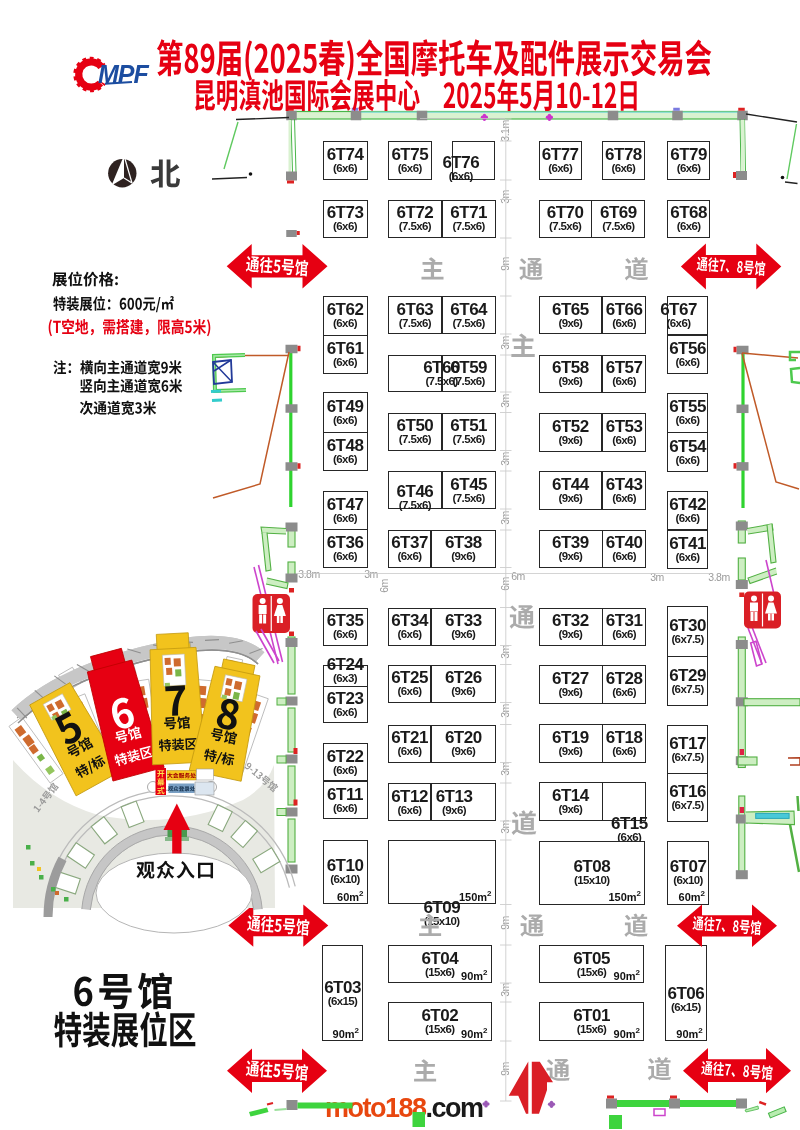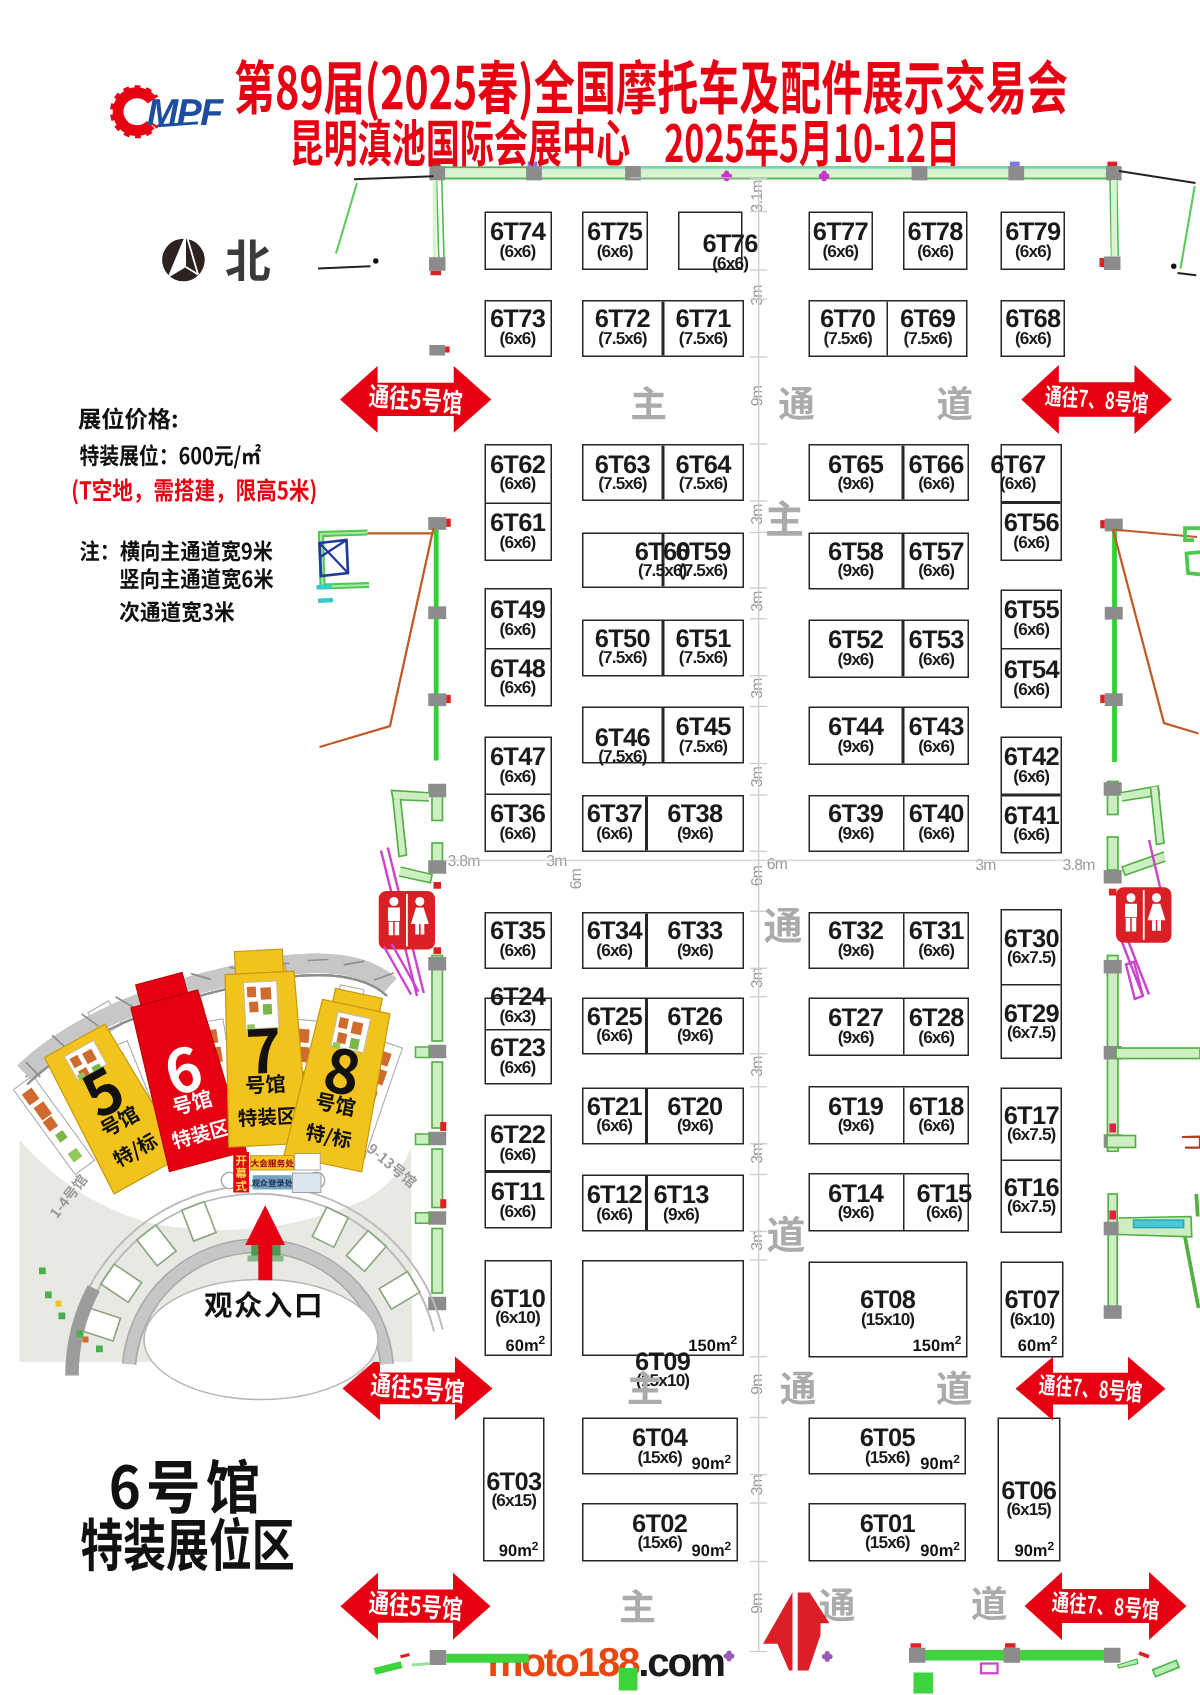--- a/index.html
+++ b/index.html
@@ -19,21 +19,21 @@
 <div class="c" style="left:322.5px;top:141px;width:45px;height:38.5px">
       <div class="bid">6T74</div>
       <div class="bsz">(6x6)</div>
     </div>
 <div class="b" style="left:388px;top:141px;width:43.5px;height:38.5px"></div>
 <div class="c" style="left:388px;top:141px;width:43.5px;height:38.5px">
       <div class="bid">6T75</div>
       <div class="bsz">(6x6)</div>
     </div>
 <div class="b" style="left:451.8px;top:141px;width:43.5px;height:38.5px"></div>
-<div class="c" style="left:465px;top:141px;width:43.5px;height:54px">
+<div class="c" style="left:439px;top:141px;width:43.5px;height:54px">
       <div class="bid">6T76</div>
       <div class="bsz">(6x6)</div>
     </div>
 <div class="b" style="left:538.5px;top:141px;width:43.4px;height:38.5px"></div>
 <div class="c" style="left:538.5px;top:141px;width:43.4px;height:38.5px">
       <div class="bid">6T77</div>
       <div class="bsz">(6x6)</div>
     </div>
 <div class="b" style="left:601.7px;top:141px;width:43.5px;height:38.5px"></div>
 <div class="c" style="left:601.7px;top:141px;width:43.5px;height:38.5px">
@@ -349,21 +349,21 @@
 <div class="c" style="left:431px;top:783px;width:46px;height:38px">
       <div class="bid">6T13</div>
       <div class="bsz">(9x6)</div>
     </div>
 <div class="b" style="left:538.5px;top:782px;width:107.5px;height:38.7px"></div>
 <div class="dv" style="left:601.5px;top:783px;width:1.6px;height:36.7px"></div>
 <div class="c" style="left:538.5px;top:782px;width:63.799999999999955px;height:38.7px">
       <div class="bid">6T14</div>
       <div class="bsz">(9x6)</div>
     </div>
-<div class="c" style="left:602.3px;top:782px;width:54px;height:38.7px">
+<div class="c" style="left:602.3px;top:810px;width:54px;height:38.7px">
       <div class="bid">6T15</div>
       <div class="bsz">(6x6)</div>
     </div>
 <div class="b" style="left:322.5px;top:839.7px;width:45px;height:64.3px"></div>
 <div class="c" style="left:322.5px;top:839.7px;width:45px;height:64.3px">
       <div class="bid">6T10</div>
       <div class="bsz">(6x10)</div>
     </div>
 <div class="ar" style="left:319.5px;top:888.5px">60m<sup>2</sup></div>
 <div class="b" style="left:388px;top:840px;width:107.5px;height:64.2px"></div>

